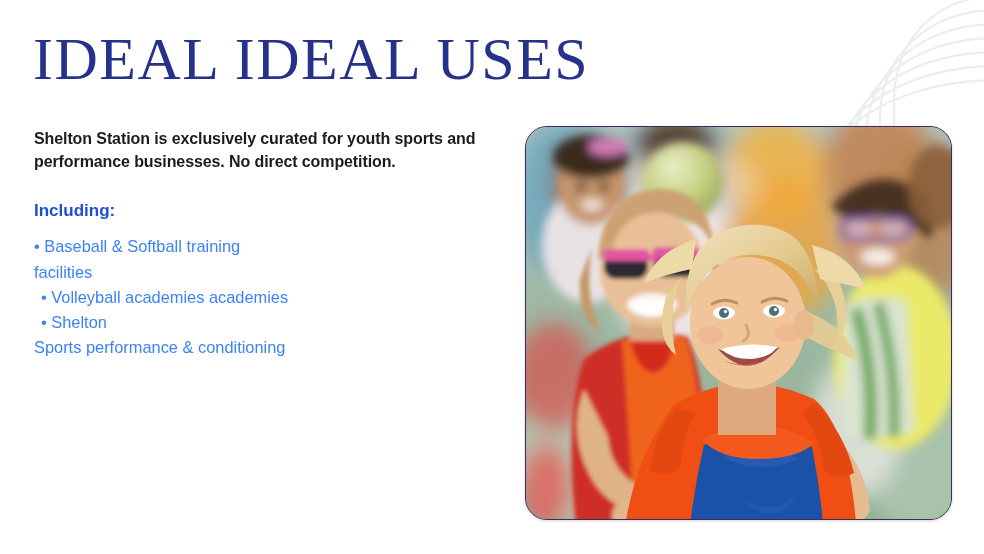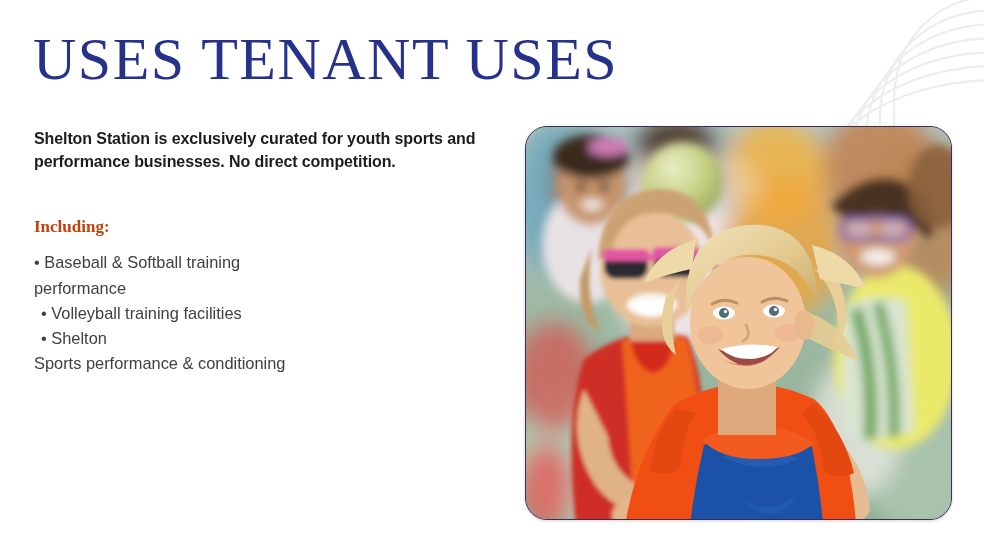--- a/index.html
+++ b/index.html
@@ -49,36 +49,35 @@
     width: 476px;
   }
   #intro-paragraph {
     font-size: 16px;
     font-weight: bold;
     line-height: 1.42;
     color: #1c1c1c;
     letter-spacing: -0.1px;
   }
   #including-heading {
-    margin-top: 44px;
+    margin-top: 28px;
     font-size: 17px;
     font-weight: bold;
-    color: #c2410c;
+    color: #1d4ed8;
     letter-spacing: 0px;
-    font-family: Liberation Serif, serif;
   }
   #tenant-use-list {
     margin: 13px 0 0 0;
     padding: 0;
     list-style: none;
   }
   #tenant-use-list li {
     font-size: 16.4px;
     line-height: 1.53;
-    color: #404040;
+    color: #3b82f6;
     white-space: nowrap;
   }
   #tenant-use-list li.bulleted-first { padding-left: 0px; }
   #tenant-use-list li.bulleted       { padding-left: 7px; }
   #tenant-use-list li.plain          { padding-left: 0px; }
 
   
   #photo-frame {
     position: absolute;
     left: 525px;
@@ -103,32 +102,32 @@
       <path d="M150 2 C 92 4, 52 44, 50 104 L50 330"></path>
       <path d="M150 16 C 84 18, 38 60, 36 122 L36 330"></path>
       <path d="M150 30 C 76 32, 24 76, 22 142 L22 330"></path>
       <path d="M150 44 C 68 46, 10 92, 8 160 L8 330"></path>
       <path d="M150 58 C 60 60, -4 108, -6 178 L-6 330"></path>
       <path d="M150 72 C 52 74, -18 124, -20 196 L-20 330"></path>
       <path d="M150 86 C 44 88, -32 140, -34 214 L-34 330"></path>
     </g>
   </svg>
 
-  <div id="page-title">USES TENANT USES</div>
+  <div id="page-title">IDEAL IDEAL USES</div>
 
   <div id="text-column">
 
     <div id="intro-paragraph">Shelton Station is exclusively curated for youth sports and performance businesses. No direct competition.</div>
 
     <div id="including-heading">Including:</div>
 
     <ul id="tenant-use-list">
       <li class="bulleted-first">• Baseball &amp; Softball training</li>
-      <li class="plain">performance</li>
-      <li class="bulleted">• Volleyball training facilities</li>
+      <li class="plain">facilities</li>
+      <li class="bulleted">• Volleyball academies academies</li>
       <li class="bulleted">• Shelton</li>
       <li class="plain">Sports performance &amp; conditioning</li>
     </ul>
   </div>
 
   <div id="photo-frame">
     <svg viewBox="0 0 425 392" preserveAspectRatio="xMidYMid slice" aria-hidden="true">
       <defs>
         <filter id="bgblur">
             <feGaussianBlur stdDeviation="11"></feGaussianBlur>

